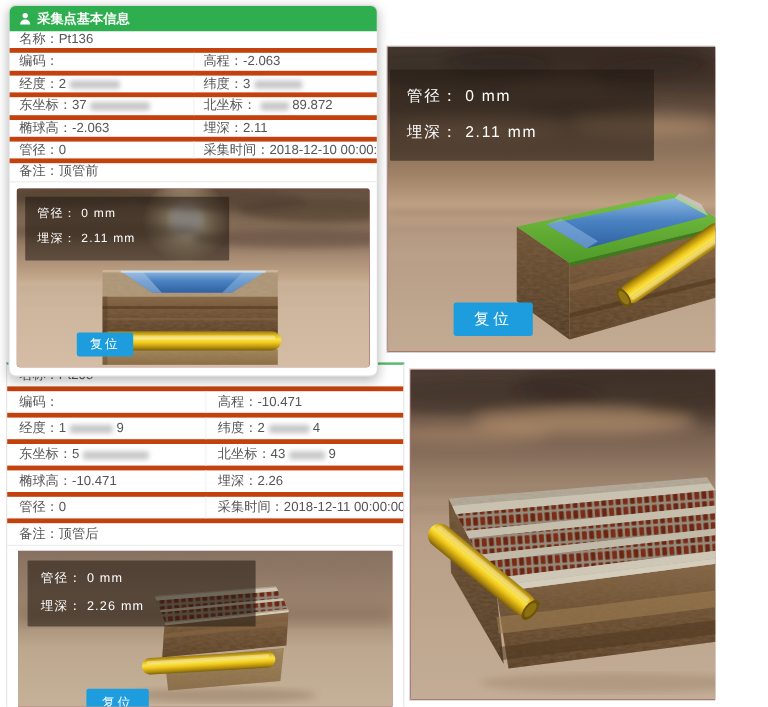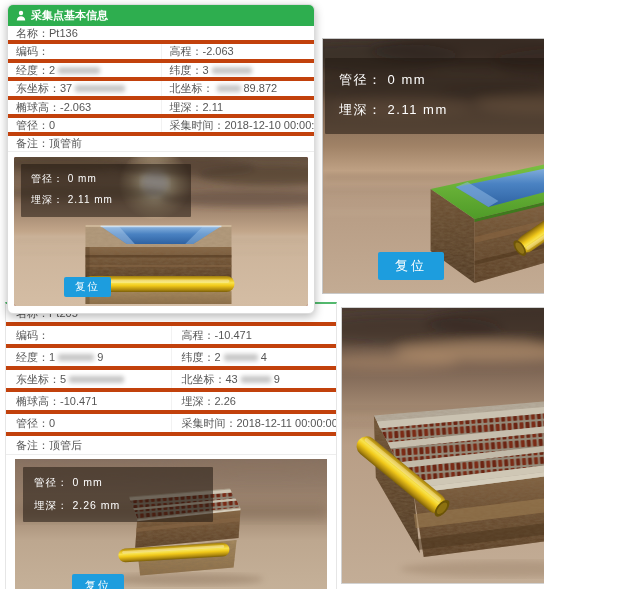--- a/index.html
+++ b/index.html
@@ -1,16 +1,16 @@
 <!DOCTYPE html>
 <html><head>
 <meta charset="utf-8">
 <style>
   html,body{margin:0;padding:0;background:#fff;}
-  .stage{position:relative;width:544px;height:589px;background:#fff;overflow:hidden;
+  .stage{position:relative;width:596px;height:589px;background:#fff;overflow:hidden;
          font-family:"Liberation Sans","DejaVu Sans",sans-serif;}
 
   
   .popup{position:absolute;left:7px;top:4px;width:306px;background:#fff;
          border:1px solid #dcdcdc;border-radius:6px;box-shadow:0 3px 10px rgba(0,0,0,.28);z-index:3;}
   .popup-title{display:flex;align-items:center;gap:5px;background:#2eae4f;color:#fff;
          font-size:11px;font-weight:bold;height:21px;padding:0 8px;border-radius:5px 5px 0 0;}
   .form{font-size:11px;color:#555;border-bottom:1px solid #ededed;}
   .form .row{display:flex;text-align:right;}
   .form .row + .row{border-top:4px solid #c2410c;}

